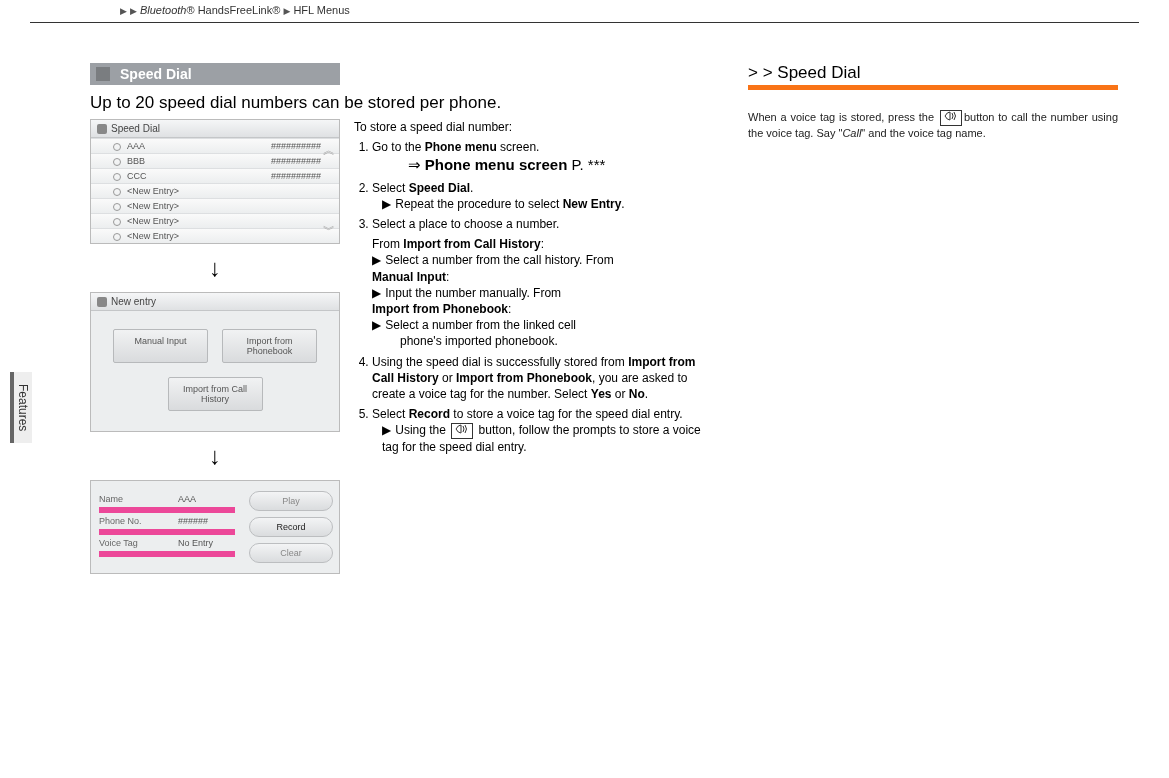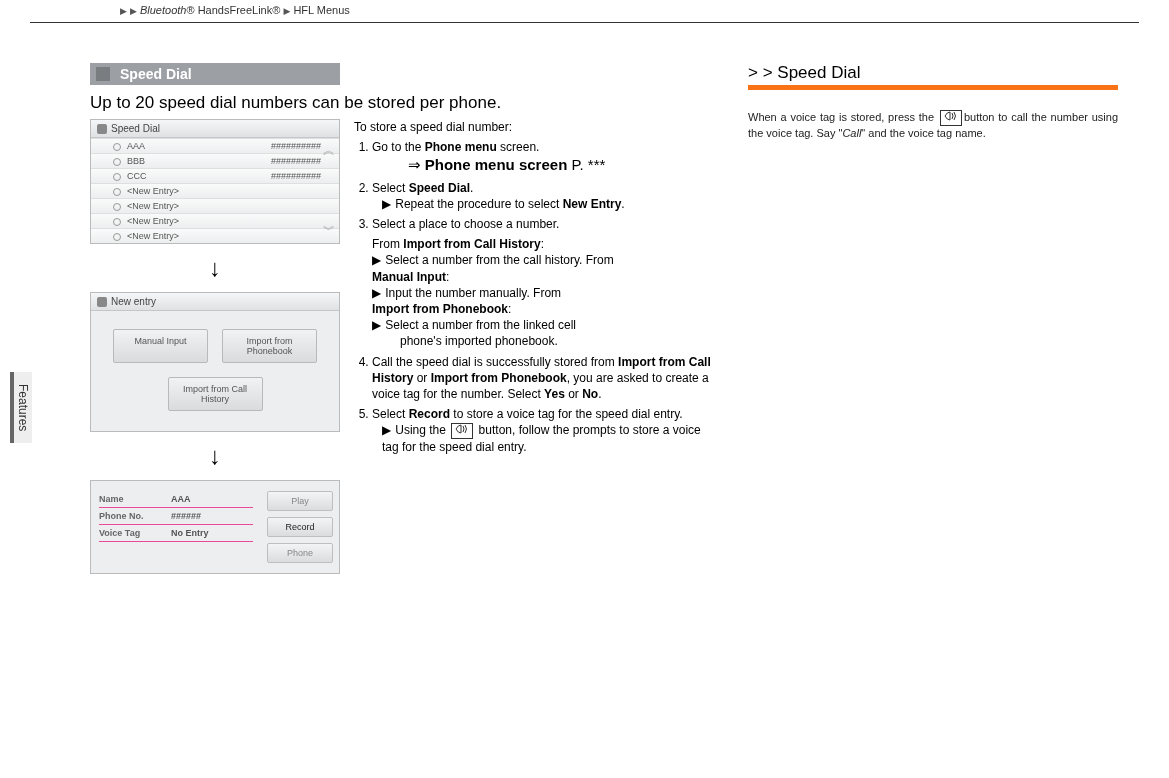--- a/index.html
+++ b/index.html
@@ -83,26 +83,26 @@
     border:1px solid #b7b9bb;
     border-radius:2px;
     padding:6px 8px;
     font-size:9px;
     color:#555;
     width:95px;
     text-align:center;
   }
   .shot3-body { display:flex; }
   .kv { padding:10px 8px; font-size:9px; flex:1; }
-  .kv-row { display:flex; gap:17px; padding:3px 0; border-bottom:1px solid #ec4899;font-weight:bold;}
+  .kv-row { display:flex; gap:24px; padding:3px 0; border-bottom:6px solid #ec4899;}
   .kv-row .k { width:55px; color:#666;}
   .shot3-btns { padding:10px 6px; display:flex; flex-direction:column; gap:6px;}
   .shot3-btns .b {
-    width:66px; padding:4px 0; text-align:center; font-size:9px;
-    background:linear-gradient(#f3f4f5,#dadcde); border:1px solid #bcbec0; border-radius:2px; color:#888;
+    width:84px; padding:4px 0; text-align:center; font-size:9px;
+    background:linear-gradient(#f3f4f5,#dadcde); border:1px solid #bcbec0; border-radius:10px; color:#888;
   }
   .shot3-btns .b.active{ color:#222;}
   .indent1 { padding-left: 36px; }
   .sub-arrow { display:inline-block; margin-right:4px; }
   .bold { font-weight:bold; }
   .features-tab {
     position:absolute;
     left:10px;
     top:372px;
     writing-mode: vertical-rl;
@@ -221,21 +221,21 @@
                   <span>######</span>
                 </div>
               <div class="kv-row">
                   <span class="k">Voice Tag</span>
                   <span>No Entry</span>
                 </div>
             </div>
             <div class="shot3-btns">
               <div class="b">Play</div>
               <div class="b active">Record</div>
-              <div class="b">Phone</div>
+              <div class="b">Clear</div>
             </div>
           </div>
         </div>
 
       </div>
 
       <div class="steps-col">
         <div>To store a speed dial number:</div>
         <ol class="steps">
           <li>
@@ -255,21 +255,21 @@
             <span>Select a place to choose a number.</span>
             <div style="margin-top:4px;"><span>From </span><span class="bold">Import from Call History</span><span>:</span></div>
             <div><span class="sub-arrow">▶</span><span>Select a number from the call history. From</span></div>
             <div><span class="bold">Manual Input</span><span>:</span></div>
             <div><span class="sub-arrow">▶</span><span>Input the number manually. From</span></div>
             <div><span class="bold">Import from Phonebook</span><span>:</span></div>
             <div><span class="sub-arrow">▶</span><span>Select a number from the linked cell</span></div>
             <div style="padding-left:28px;">phone's imported phonebook.</div>
           </li>
           <li>
-            <span>Call the speed dial is successfully stored from </span><span class="bold">Import from Call History</span><span> or </span><span class="bold">Import from Phonebook</span><span>, you are asked to create a voice tag for the number. Select </span><span class="bold">Yes</span><span> or </span><span class="bold">No</span><span>.</span>
+            <span>Using the speed dial is successfully stored from </span><span class="bold">Import from Call History</span><span> or </span><span class="bold">Import from Phonebook</span><span>, you are asked to create a voice tag for the number. Select </span><span class="bold">Yes</span><span> or </span><span class="bold">No</span><span>.</span>
           </li>
           <li>
             <span>Select </span><span class="bold">Record</span><span> to store a voice tag for the speed dial entry.</span>
             <div style="padding-left:10px; ">
               <span class="sub-arrow">▶</span><span>Using the </span>
               <span class="voice-btn">
                 <svg width="14" height="10" viewBox="0 0 14 10">
                     <path d="M1 5 Q3 1 6 1 L6 9 Q3 9 1 5 Z M8 2 Q10 5 8 8 M10 1 Q13 5 10 9" fill="none" stroke="#333" stroke-width="1"></path>
                   </svg>
               </span>

